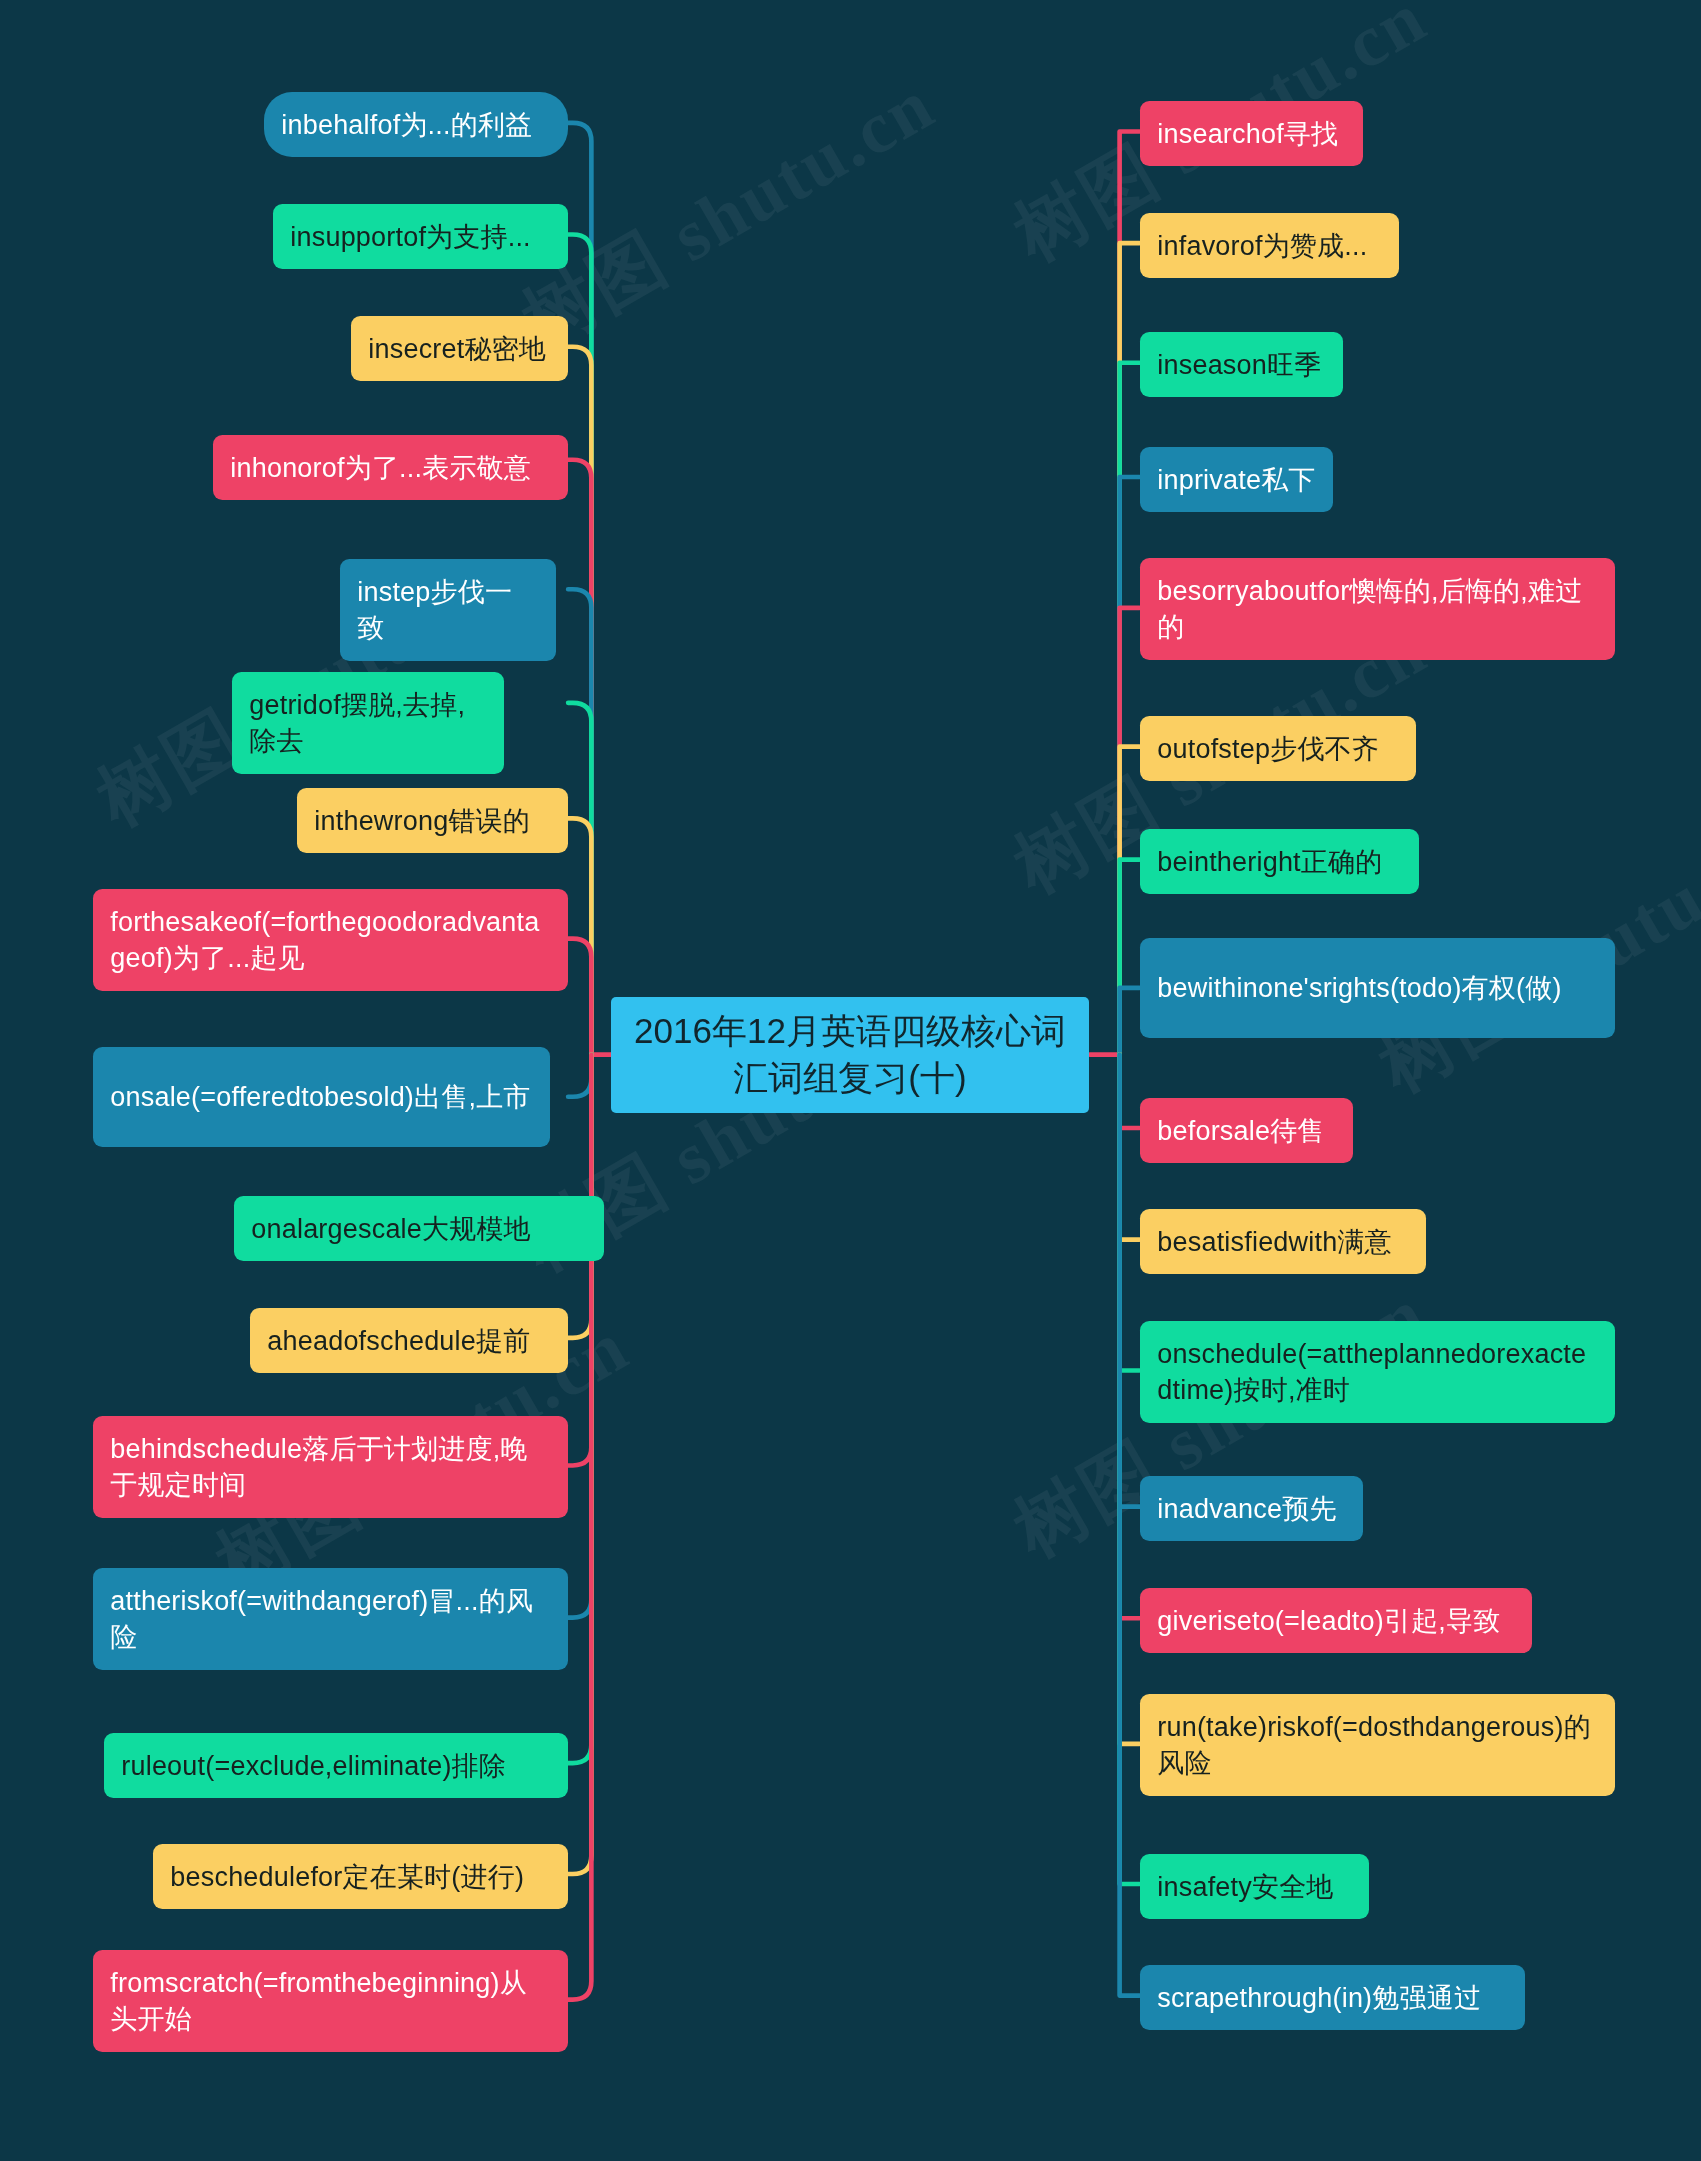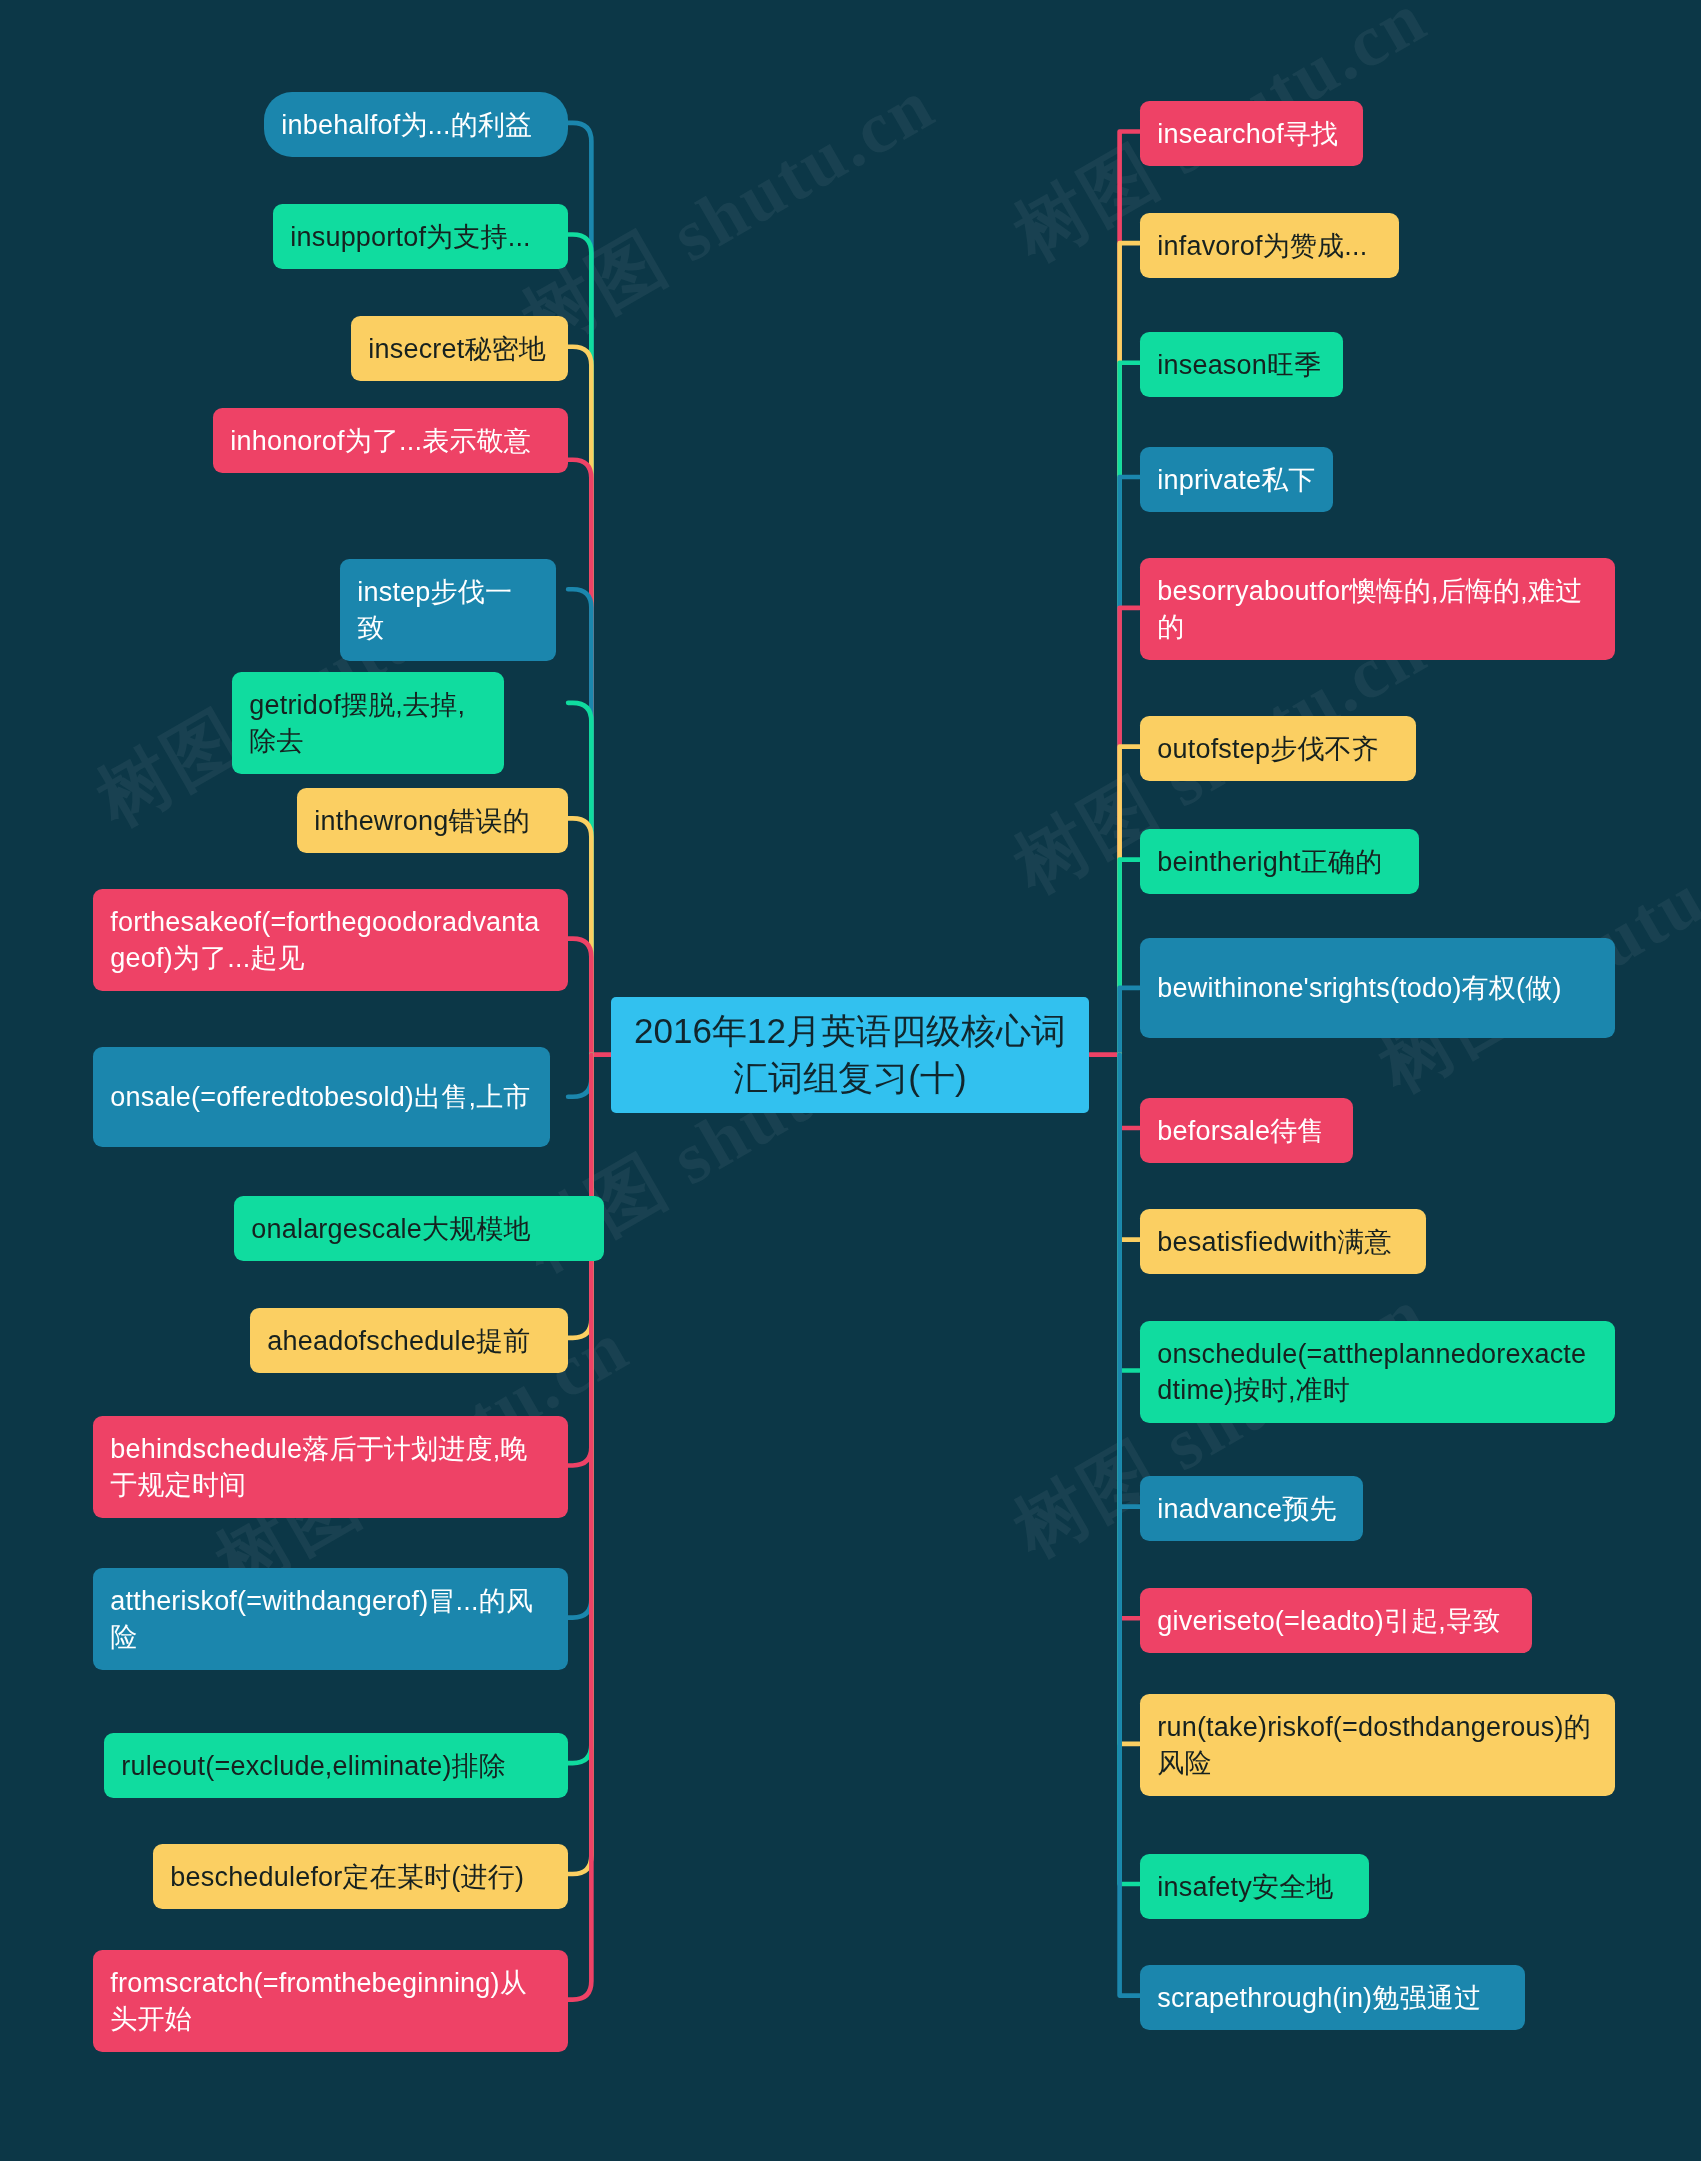--- a/index.html
+++ b/index.html
@@ -122,21 +122,21 @@
   <div id="nodes-left">
       <div class="node c-blue light l-node" style="left: 264px; top: 92px; width: 304px; min-height: 61px; border-radius: 28px;">
         <span>inbehalfof为...的利益</span>
       </div>
       <div class="node c-green dark l-node" style="left: 273px; top: 204px; width: 295px; min-height: 61px;">
         <span>insupportof为支持...</span>
       </div>
       <div class="node c-yellow dark l-node" style="left: 351px; top: 316px; width: 217px; min-height: 61px;">
         <span>insecret秘密地</span>
       </div>
-      <div class="node c-pink light l-node" style="left: 213px; top: 408px; width: 355px; min-height: 61px;">
+      <div class="node c-pink light l-node" style="left: 213px; top: 435px; width: 355px; min-height: 61px;">
         <span>inhonorof为了...表示敬意</span>
       </div>
       <div class="node c-blue light l-node" style="left: 340px; top: 559px; width: 216px; min-height: 61px;">
         <span>instep步伐一致</span>
       </div>
       <div class="node c-green dark l-node" style="left: 232px; top: 672px; width: 272px; min-height: 61px;">
         <span>getridof摆脱,去掉,除去</span>
       </div>
       <div class="node c-yellow dark l-node" style="left: 297px; top: 788px; width: 271px; min-height: 61px;">
         <span>inthewrong错误的</span>

